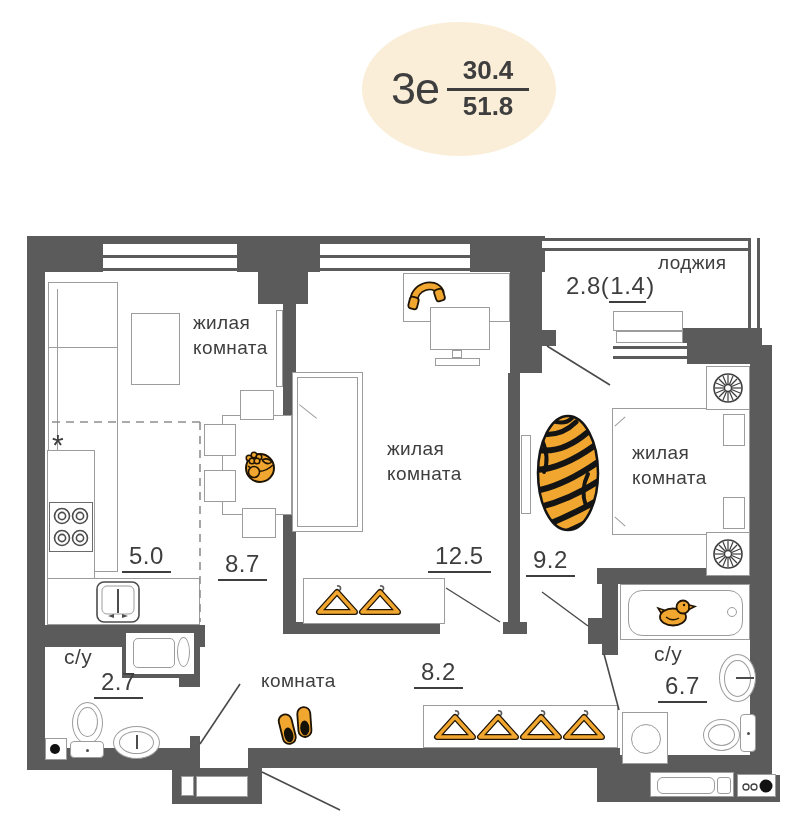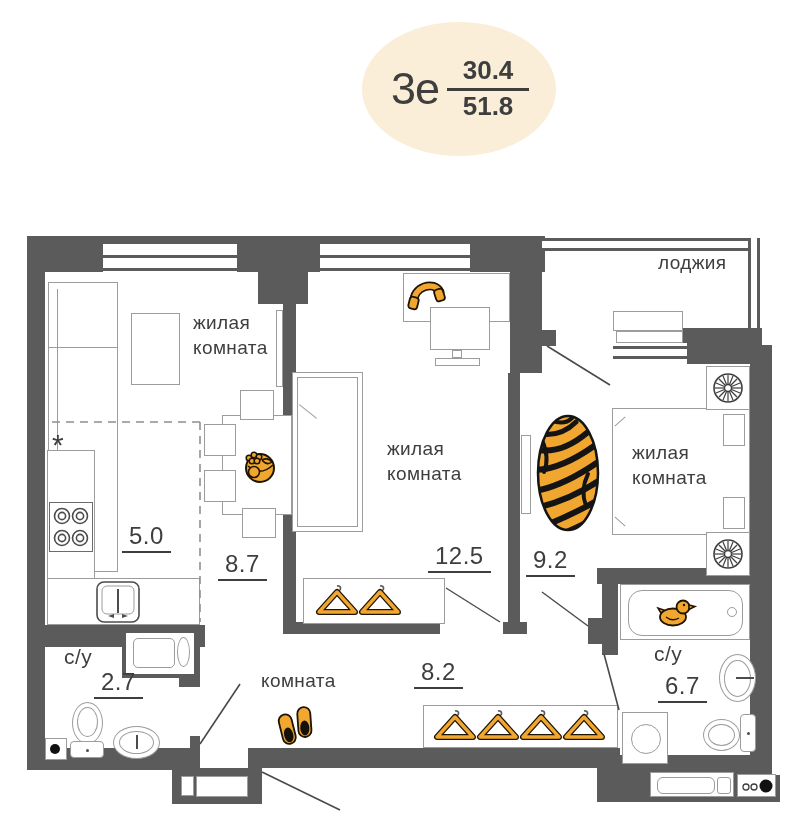--- a/index.html
+++ b/index.html
@@ -337,32 +337,33 @@
       <path d="M32,6 c4,-1 5,4 1,5" fill="none" stroke="#5b5b5b" stroke-width="1.6"></path>
       <path d="M32,12 L14,32 H50 Z" fill="none" stroke="#1f1403" stroke-width="6" stroke-linejoin="round"></path>
       <path d="M32,12 L14,32 H50 Z" fill="none" stroke="var(--orange)" stroke-width="3.4" stroke-linejoin="round"></path>
     </g>
   </svg>
 
   <div class="lbl" style="left:193px;top:310px;z-index:6">жилая
 комната</div>
   <div class="num u" style="left:218px;top:550px;z-index:6">8.7</div>
 
-  <div class="num u" style="left:122px;top:522px;z-index:6">5.0</div>
+  <div class="num u" style="left:122px;top:542px;z-index:6">5.0</div>
   <div class="num" style="left:52px;top:428px;font-size:30px;z-index:6">*</div>
 
   <div class="lbl" style="left:387px;top:436px;z-index:6">жилая
 комната</div>
   <div class="num u" style="left:428px;top:542px;z-index:6">12.5</div>
 
   <div class="lbl" style="left:632px;top:440px;z-index:6">жилая
 комната</div>
   <div class="num u" style="left:526px;top:546px;z-index:6">9.2</div>
 
   <div class="lbl" style="left:658px;top:250px;z-index:6">лоджия</div>
+  <div class="num" style="left:566px;top:272px;z-index:6"><span>2.8(</span><span class="u" style="padding:0 1px 1px">1.4</span><span>)</span></div>
 
   <div class="lbl" style="left:64px;top:643px;font-size:21px;z-index:6">с/у</div>
   <div class="num u" style="left:94px;top:668px;z-index:6">2.7</div>
 
   <div class="lbl" style="left:261px;top:668px;z-index:6">комната</div>
   <div class="num u" style="left:414px;top:658px;z-index:6">8.2</div>
 
   <div class="lbl" style="left:654px;top:640px;font-size:21px;z-index:6">с/у</div>
   <div class="num u" style="left:658px;top:672px;z-index:6">6.7</div>
 

